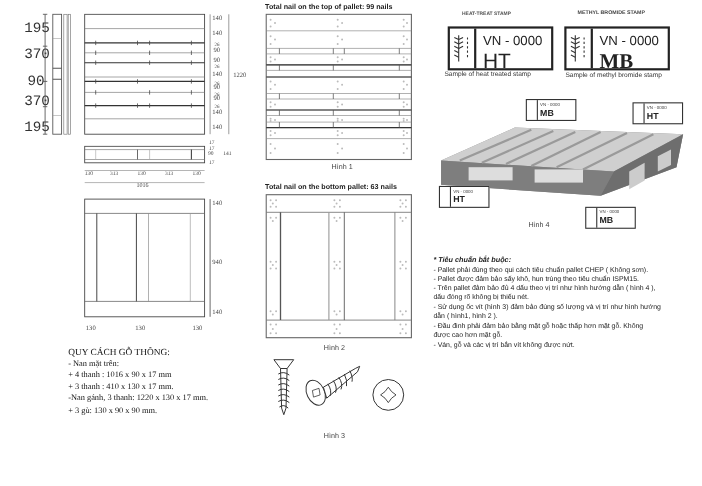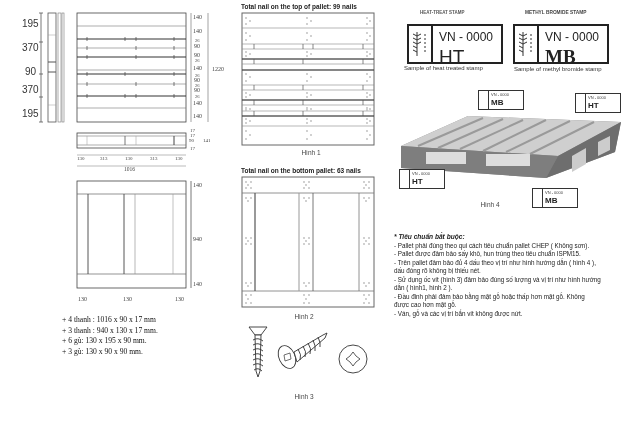--- a/index.html
+++ b/index.html
@@ -1,19 +1,19 @@
 <!DOCTYPE html>
 <html><head>
 <meta charset="utf-8">
 <style>
   html, body { margin:0; padding:0; background:#ffffff; }
   body { width:638px; height:442px; position:relative; overflow:hidden; font-family:"Liberation Sans", sans-serif; color:#222; }
   .abs { position:absolute; }
   .serif { font-family:"Liberation Serif", serif; }
-  .dim { font-family:Liberation Sans, sans-serif; font-size:10px; color:#333; position:absolute; }
+  .dim { font-family:Liberation Mono, monospace; font-size:13px; color:#333; position:absolute; }
   .dimsm { font-family:"Liberation Serif", serif; font-size:6px; color:#444; position:absolute; }
   .caption { font-size:6.5px; color:#444; position:absolute; text-align:center; }
   .title-b { font-size:6.5px; font-weight:bold; color:#222; position:absolute; white-space:nowrap; }
   .spec { position:absolute; left:62px; top:315px; font-family:"Liberation Serif", serif; font-size:7.6px; line-height:10.6px; color:#111; }
   .spec div { white-space:nowrap; }
   .req { position:absolute; left:394px; top:233px; width:240px; font-size:6.3px; line-height:8.5px; color:#222; }
   .req div { white-space:nowrap; }
   .stamp { position:absolute; border:2px solid #222; background:#fff; }
   .stamp .wheat { position:absolute; left:0; top:0; bottom:0; width:22px; border-right:2px solid #222; }
   .stamp .code { position:absolute; left:30px; top:4px; font-size:12px; }
@@ -147,23 +147,25 @@
   </svg>
   <div class="dimsm" style="left:193px;top:182px;">140</div>
   <div class="dimsm" style="left:193px;top:236px;">940</div>
   <div class="dimsm" style="left:193px;top:281px;">140</div>
   <div class="dimsm" style="left:78px;top:296px;">130</div>
   <div class="dimsm" style="left:123px;top:296px;">130</div>
   <div class="dimsm" style="left:175px;top:296px;">130</div>
 </div>
 
 <div class="spec">
+  <div style="font-size:8.5px;">QUY CÁCH GỖ THÔNG:</div>
+  <div>- Nan mặt trên:</div>
   <div>+ 4 thanh : 1016 x 90 x 17 mm</div>
-  <div>+ 3 thanh : 940  x 130 x 17 mm.</div>
-  <div>+ 6 gù: 130 x 195 x 90 mm.</div>
+  <div>+ 3 thanh : 410  x 130 x 17 mm.</div>
+  <div>-Nan gánh, 3 thanh: 1220 x 130 x 17 mm.</div>
   <div>+ 3 gù: 130 x 90 x 90 mm.</div>
 </div>
 
 <div>
   <div class="title-b" style="left:241px;top:3px;">Total nail on the top of pallet: 99 nails</div>
   <svg class="abs" style="left:241px;top:12px;" width="134" height="135">
     <rect x="1" y="1" width="132" height="132" fill="#fff" stroke="#666" stroke-width="1"></rect>
     <g stroke="#888" stroke-width="0.6">
       <line x1="1" y1="16" x2="133" y2="16"></line>
       <line x1="1" y1="32" x2="133" y2="32"></line>

